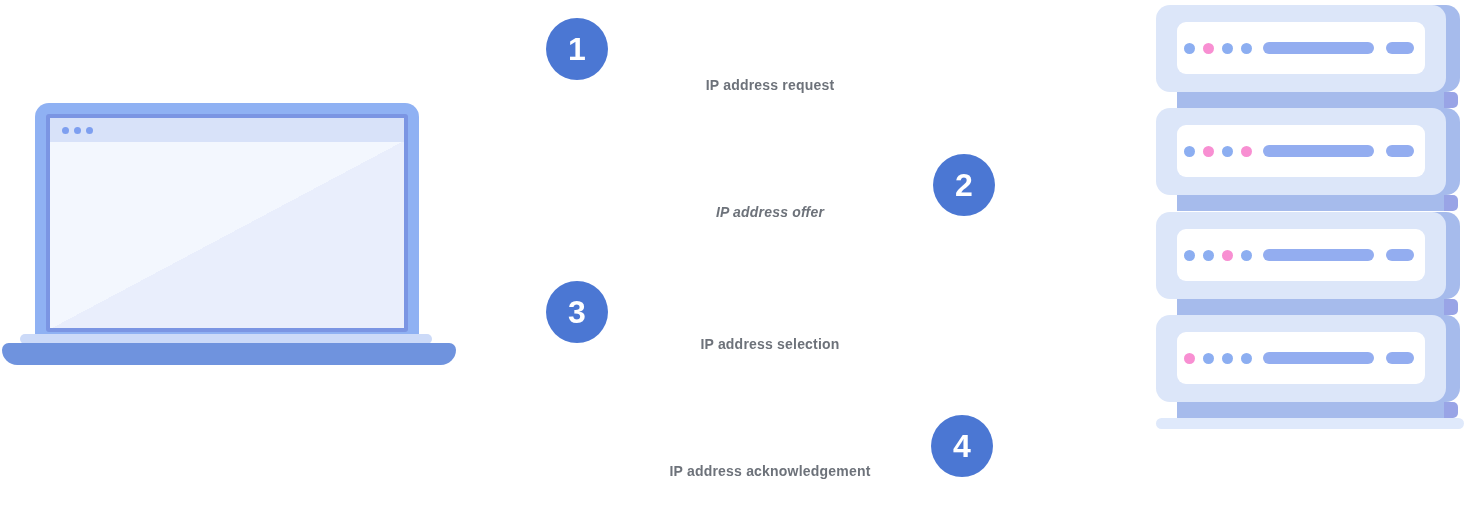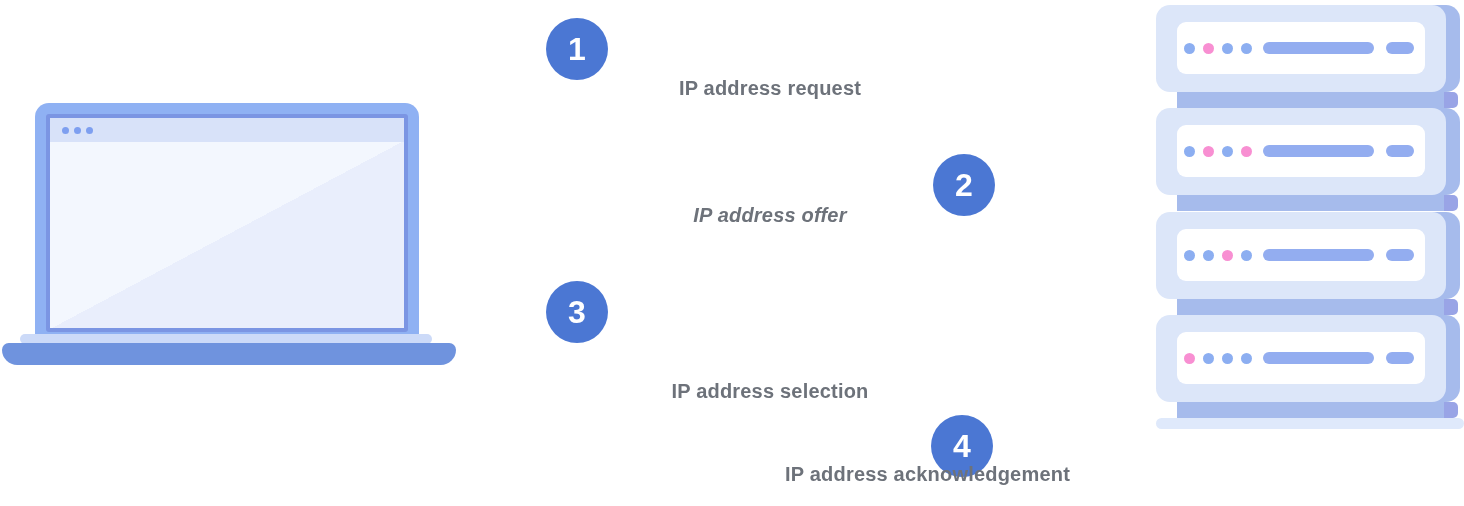--- a/index.html
+++ b/index.html
@@ -47,26 +47,26 @@
     display:flex; align-items:center; justify-content:center;
     font-size:32px; font-weight:bold;
   }
   .c1 { left:546px; top:18px; }
   .c2 { left:933px; top:154px; }
   .c3 { left:546px; top:281px; }
   .c4 { left:931px; top:415px; }
 
   .step-label {
     position:absolute; left:470px; width:600px; text-align:center;
-    color:#6d727a; font-size:20px; font-weight:bold; letter-spacing:.2px;
+    color:#6d727a; font-size:14px; font-weight:bold; letter-spacing:.2px;
   }
   .l1 { top:77px; }
   .l2 { top:204px;font-style:italic; }
-  .l3 { top:336px;margin-top:44px; }
-  .l4 { top:463px;text-align:right; }
+  .l3 { top:336px; }
+  .l4 { top:463px; }
 
   
   .rack { position:absolute; left:1156px; top:5px; width:308px; height:426px; }
   .rack-band {
     position:absolute; left:21px; width:281px; height:16px;
     background:linear-gradient(to right, #a6bbec calc(100% - 14px), #99a4e6 calc(100% - 14px));
     border-radius:0 5px 5px 0;
   }
   .b1 { top:87px; } .b2 { top:190px; } .b3 { top:294px; } .b4 { top:397px; }
 

